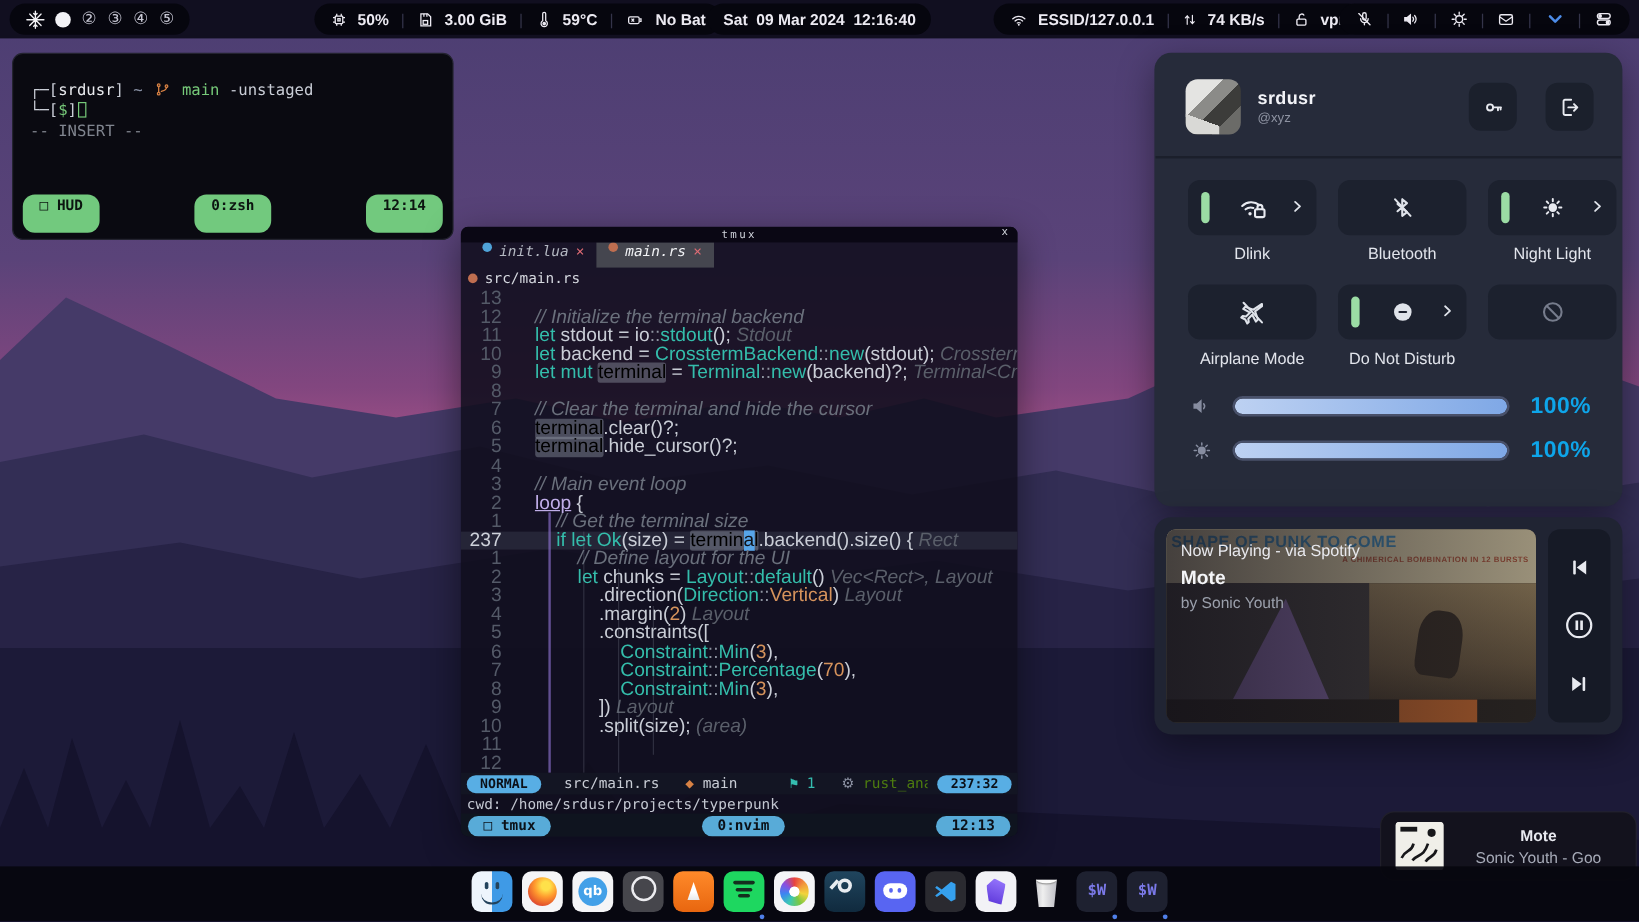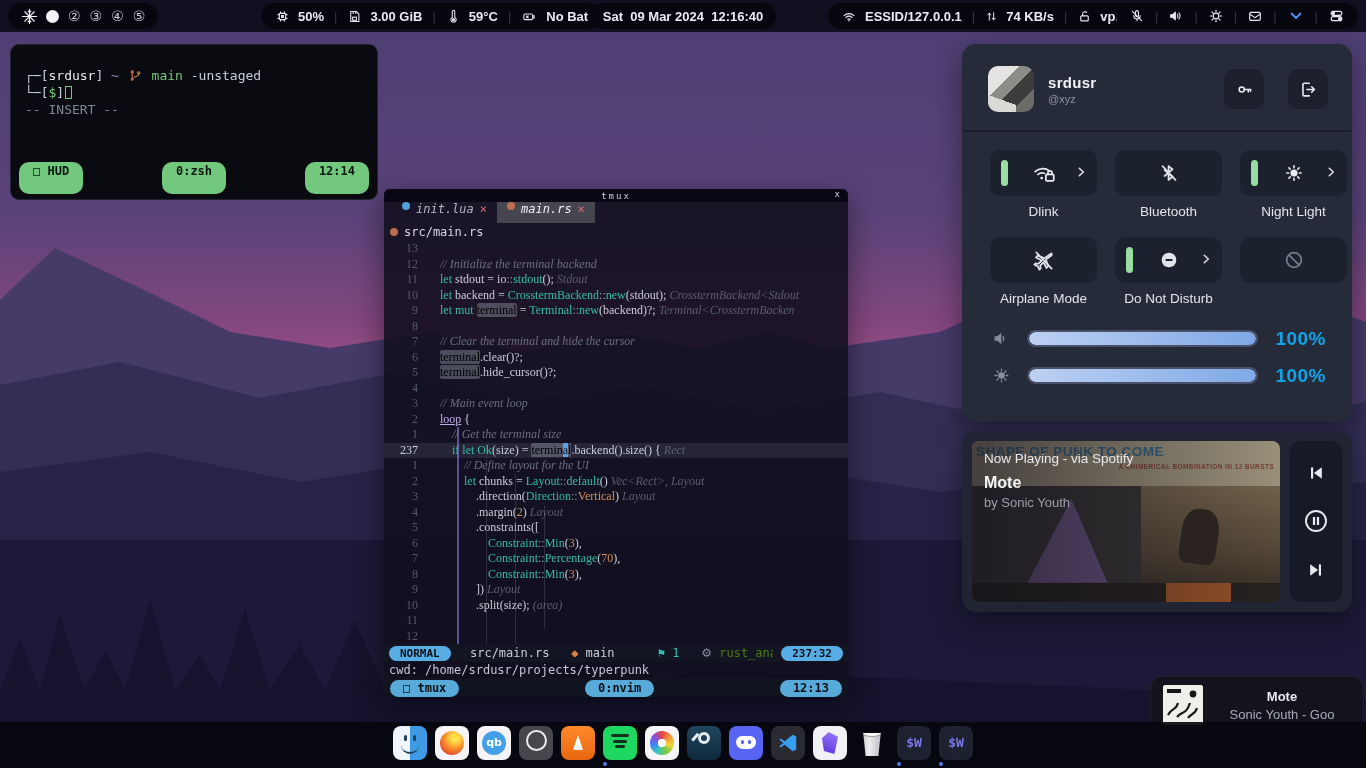--- a/index.html
+++ b/index.html
@@ -30,21 +30,21 @@
   .codewin{position:absolute;left:384px;top:189px;width:464px;height:508px;border-radius:6px;overflow:hidden;background:rgba(16,14,28,.88);box-shadow:0 8px 30px rgba(0,0,0,.45)}
   .tmux-title{height:13px;background:rgba(9,7,18,.92);display:flex;align-items:center;justify-content:center;position:relative;color:#cfd2da;font-size:9px;font-family:"DejaVu Sans Mono",monospace;letter-spacing:2px}
   .tmux-x{position:absolute;right:8px;top:0;font-size:9px;color:#cfd2da;letter-spacing:0}
   .tabline{height:21px;display:flex;align-items:stretch;padding-left:8px;font-family:"DejaVu Sans Mono",monospace;font-size:12px;font-style:italic}
   .tab{display:flex;gap:6px;padding:0 10px;color:#b4b8c2}
   .tab.active{background:#45464f;color:#f2f3f6}
   .tab .x{color:#e06c75;font-style:normal}
   .fdot{width:8px;height:8px;border-radius:50%;display:inline-block}
   .fdot.lua{background:#4fa3d8}.fdot.rust{background:#bf6e50}
   .winbar{height:18px;display:flex;align-items:center;gap:6px;padding-left:6px;color:#d6d9e0;font-family:"DejaVu Sans Mono",monospace;font-size:12px}
-  .codearea{position:relative;height:403px;font-family:Liberation Serif, serif;font-size:12px;line-height:15.5px;overflow:hidden}
+  .codearea{position:relative;height:403px;font-family:Liberation Sans, sans-serif;font-size:16px;line-height:15.5px;overflow:hidden}
   .cl{display:flex;white-space:pre}
   .cl.cur{background:rgba(130,142,162,.16)}
   .ln{width:44px;text-align:right;padding-right:10px;color:#545a68;flex:none}
   .cl.cur .ln{color:#ced2da}
   .k,.t,.fn{color:#34bdab}.o{color:#8e94a0}.n,.e{color:#d6935c}
   .c{color:#6a707c;font-style:italic}.v{color:#5a5f6a;font-style:italic}
   .h{background:rgba(150,158,170,.42);border-radius:2px}
   .cu{background:#57a5e8;color:#0f1218}
   .lp{color:#c0aee8;text-decoration:underline}
   .gd{position:absolute;width:1px;background:rgba(122,128,142,.28)}
@@ -99,21 +99,21 @@
   .mbtn{display:flex;align-items:center;justify-content:center}
   
   .notif{position:absolute;left:1150px;top:676px;width:214px;height:58px;background:#13121d;border:1px solid rgba(255,255,255,.06);border-radius:12px;display:flex;align-items:center;padding:8px 12px;gap:10px}
   .nthumb{width:40px;height:40px;background:#f0efe9;border-radius:3px;flex:none;position:relative;overflow:hidden}
   .ntxt{flex:1;text-align:center}
   .ntitle{font-size:13px;font-weight:700;color:#e8e9f0}
   .nbody{font-size:13px;color:#a7abb8;margin-top:3px}
   
   .dockbar{position:absolute;left:0;bottom:0;width:1366px;height:46px;background:rgba(7,7,14,.92)}
   .dock{position:absolute;left:50%;transform:translateX(-50%);bottom:2px;display:flex;gap:8px;align-items:flex-start}
-  .dkw{display:flex;flex-direction:column;align-items:flex-start;width:34px}
+  .dkw{display:flex;flex-direction:column;align-items:flex-end;width:34px}
   .dk{width:34px;height:34px;border-radius:8px;position:relative;overflow:hidden}
   .ddot{width:4px;height:4px;border-radius:50%;background:#4f7fe8;margin-top:2px}
   .ddot.off{background:transparent}
   .dk-finder{background:linear-gradient(90deg,#eef5fc 0 50%,#3f9ae6 50% 100%)}
   .dkf{position:relative;width:100%;height:100%}
   .dkf:before{content:"";position:absolute;top:9px;left:11px;width:3px;height:6px;background:#23435c;border-radius:2px;box-shadow:9px 0 0 #23435c}
   .dkf-mouth{position:absolute;bottom:6px;left:50%;transform:translateX(-50%);width:18px;height:9px;border-bottom:2.5px solid #23435c;border-radius:0 0 9px 9px}
   .dk-firefox{background:#f5f5f7}
   .dkx{width:24px;height:24px;border-radius:50%;margin:5px auto;background:radial-gradient(circle at 62% 30%,#ffe14a 0 16%,#ff9a2e 42%,#e5562c 72%,#b8388f 100%)}
   .dk-qb{background:#f5f5f7}

